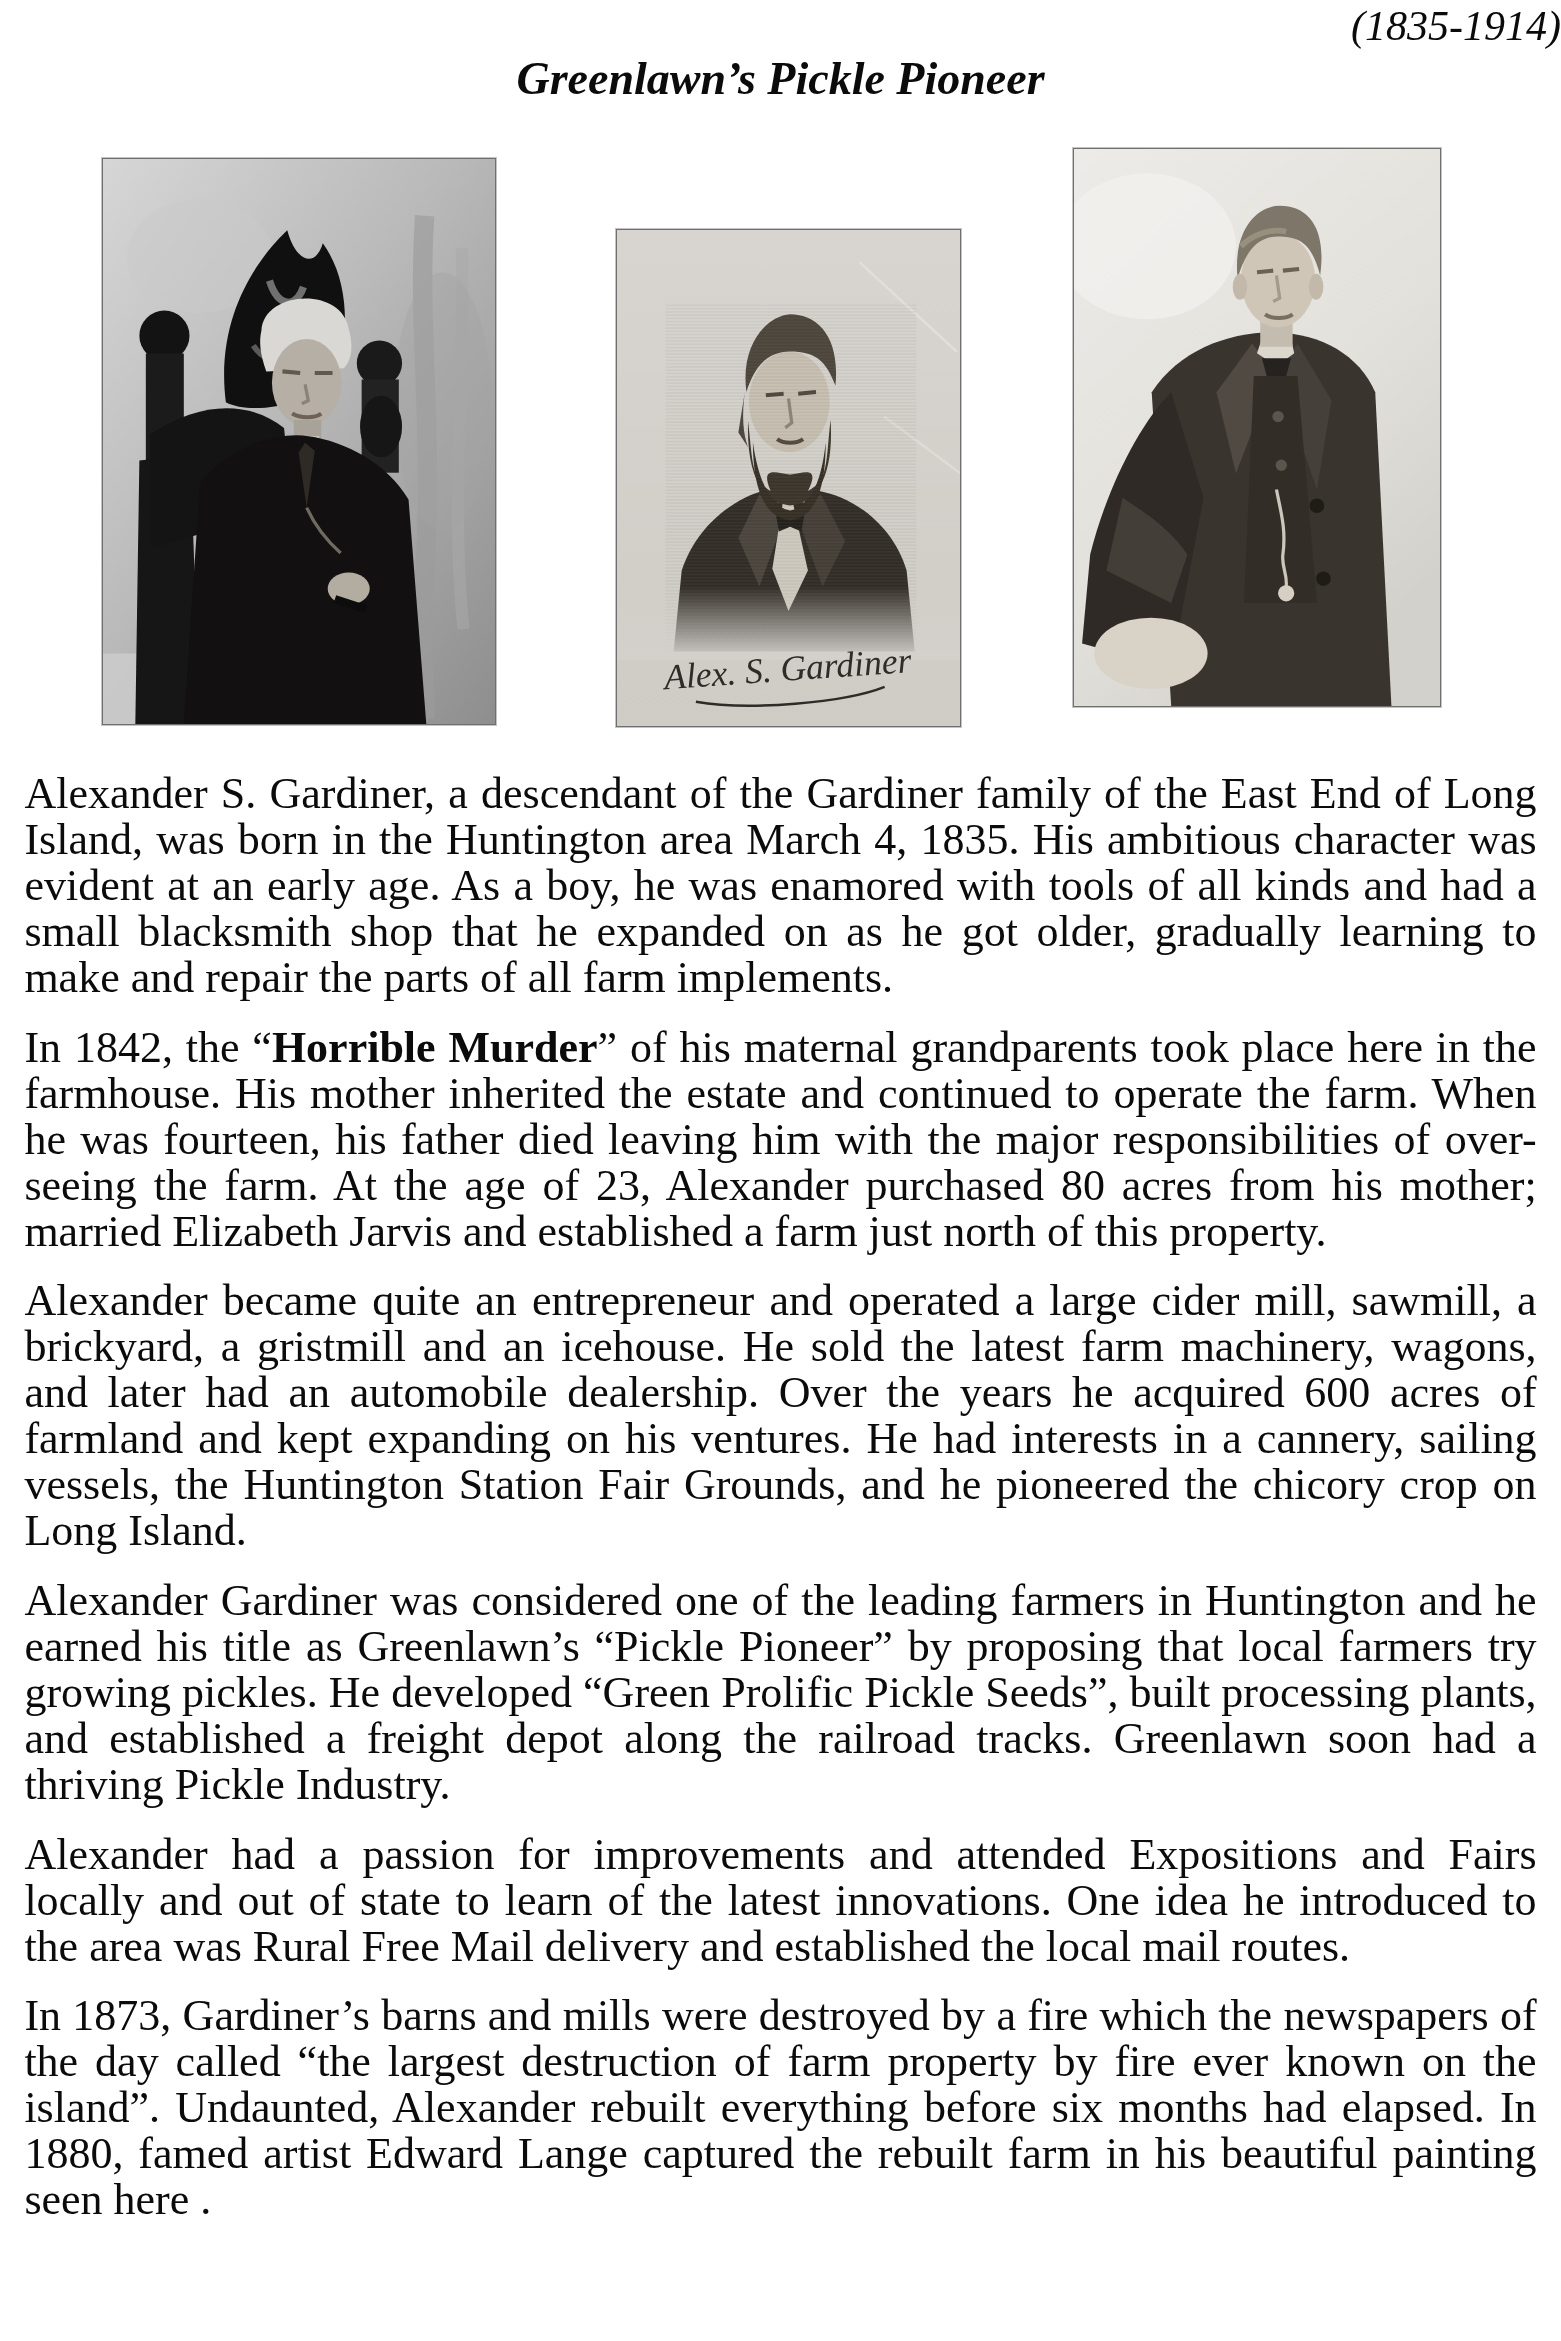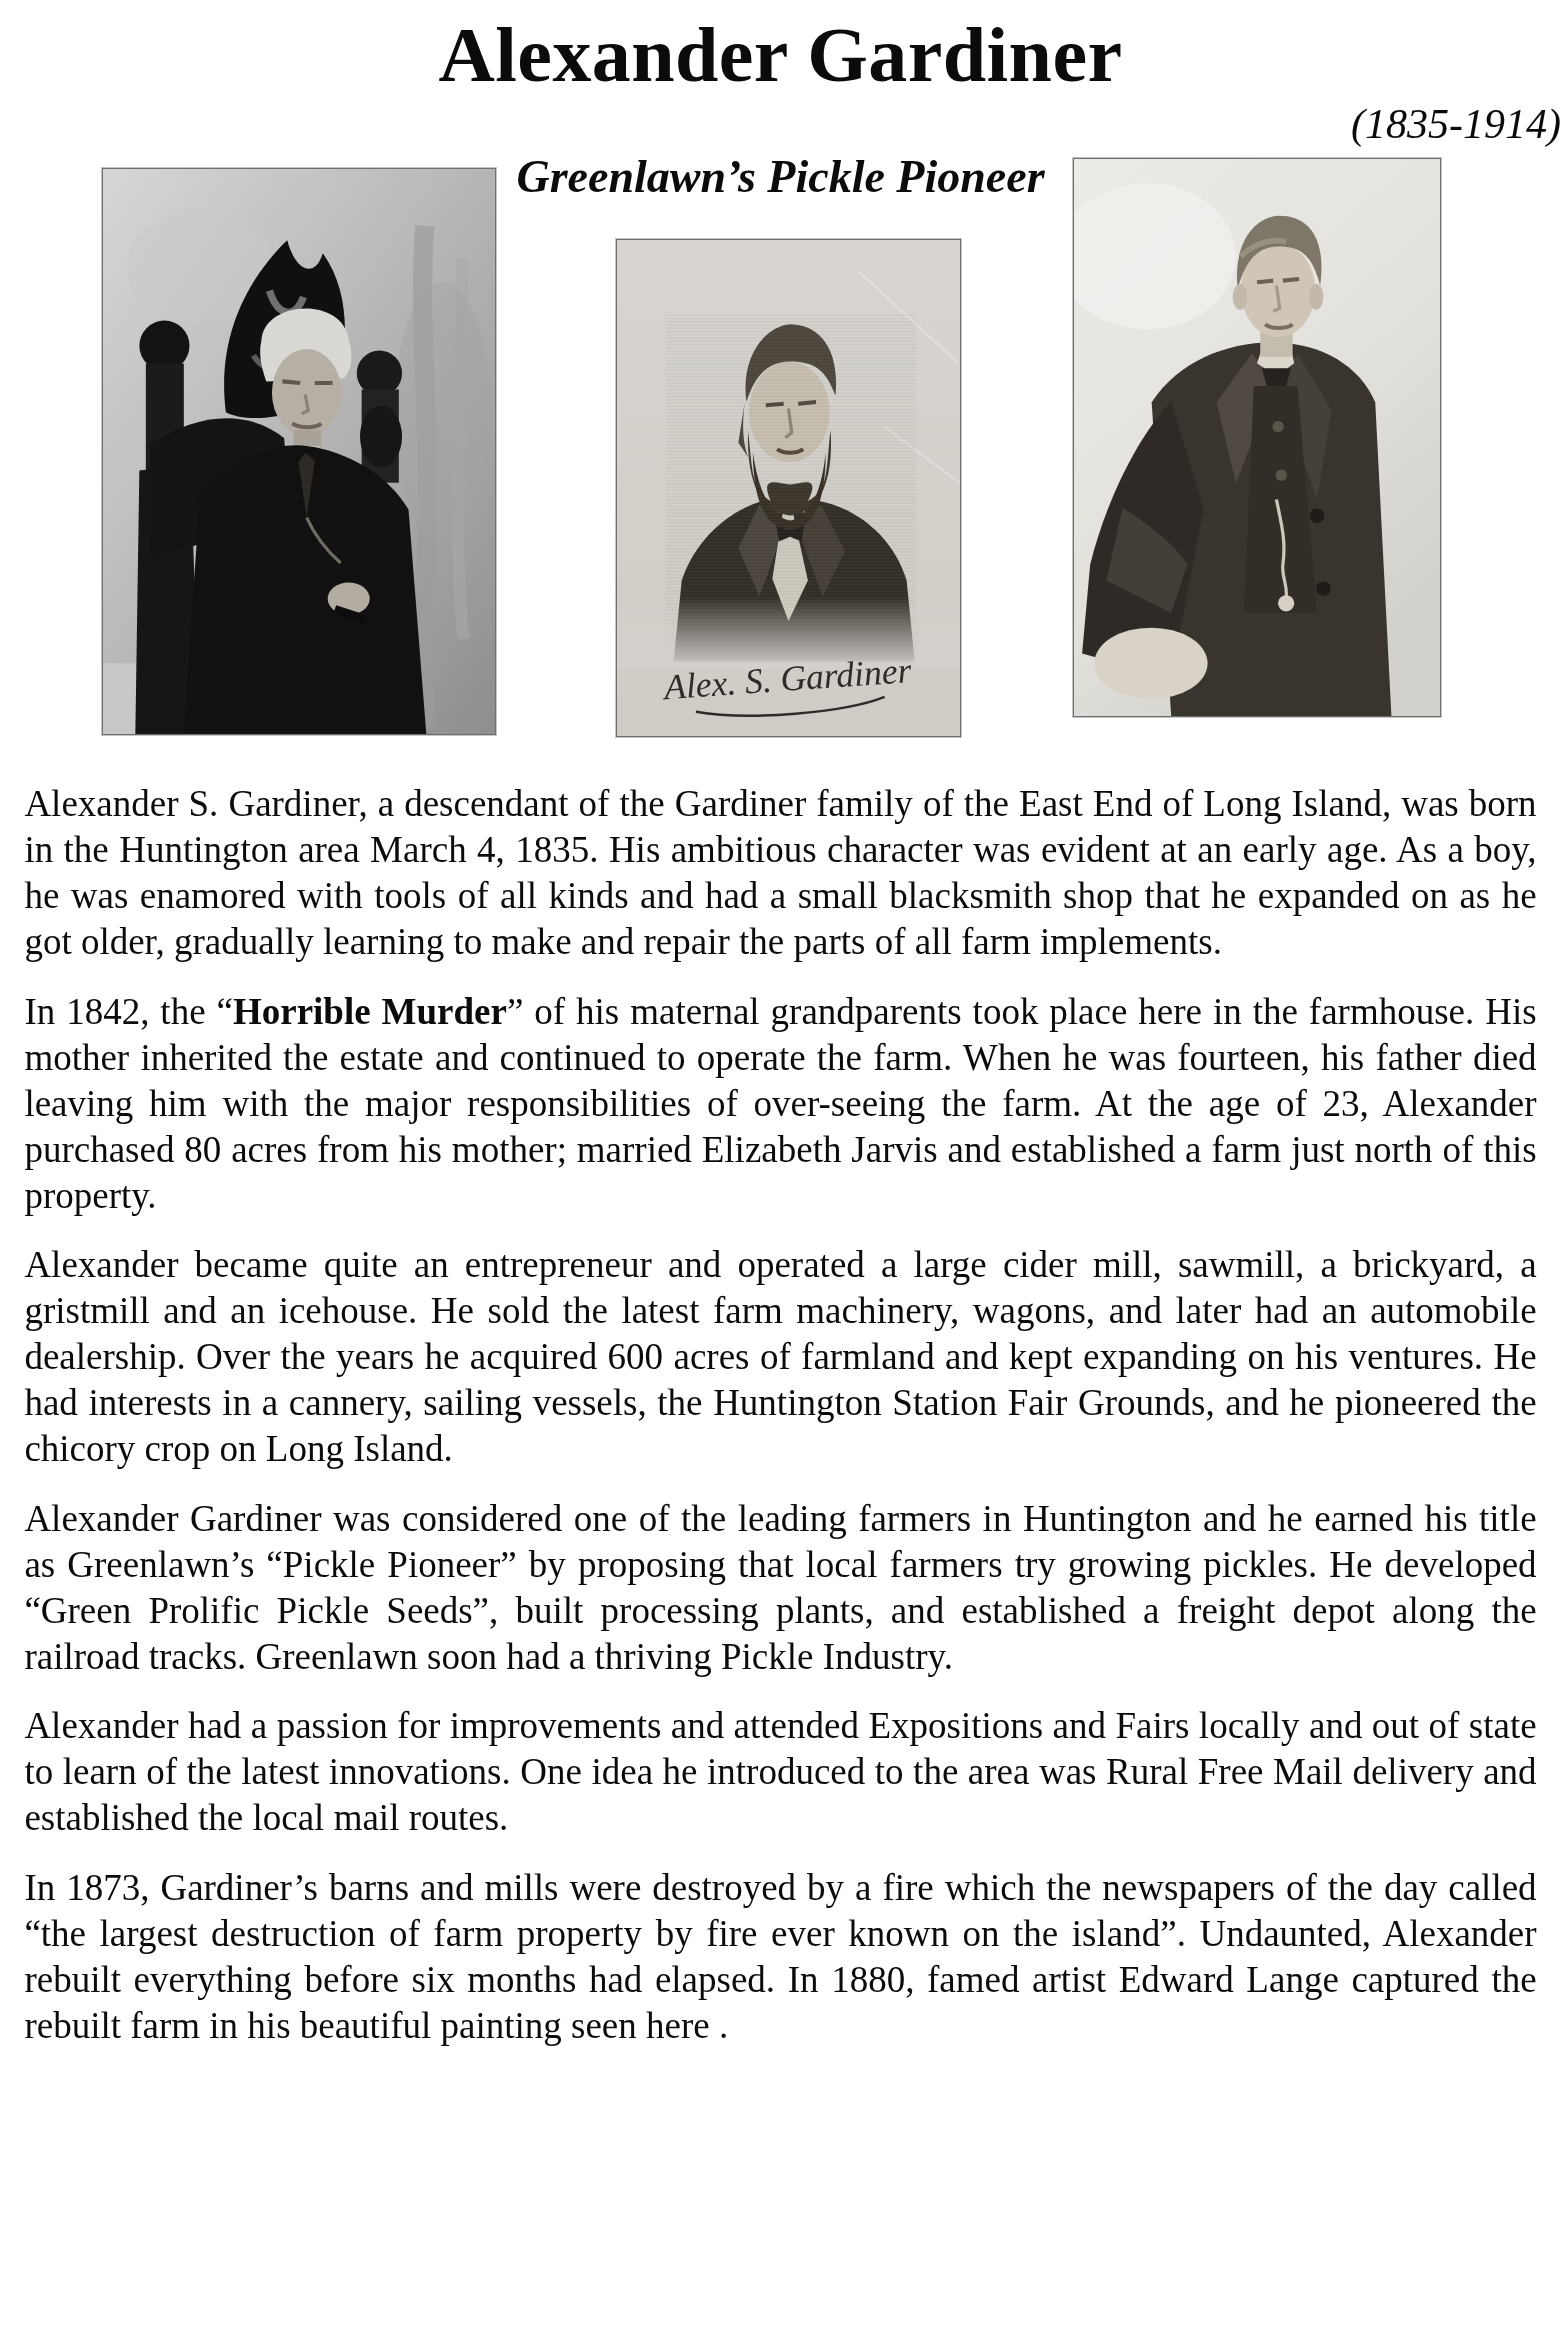--- a/index.html
+++ b/index.html
@@ -40,37 +40,36 @@
     border: 0.8px solid #6f6f6f;
     outline: 0.8px solid #c4c4c4;
     background: #cfcfcf;
   }
   .photo svg { display: block; width: 100%; height: 100%; }
   .photo-left   { left: 102px;  top: 155px; width: 394px; height: 567px; }
   .photo-center { left: 616px;  top: 226px; width: 345px; height: 498px; }
   .photo-right  { left: 1073px; top: 145px; width: 368px; height: 559px; }
   .body-text { padding: 0 24.4px; }
   p.para {
-    font-size: 37px;
+    font-size: 44px;
     line-height: 46px;
     text-align: justify;
     margin: 0 0 23.6px 0;
   }
   .bi { font-weight: bold; }
   .sig-text {
     font-style: italic;
     fill: #2e2b28;
   }
 </style>
 </head>
 <body>
 
 <div class="top-area">
 
-  <h1 class="title">Alexander Gardiner</h1>
   <div class="dates">(1835-1914)</div>
   <div class="subtitle">Greenlawn’s Pickle Pioneer</div>
 
   <div class="photo photo-left">
     <svg viewBox="0 0 485 697" preserveAspectRatio="none">
       <defs>
         <linearGradient id="bg1" x1="0" y1="0" x2="1" y2="1">
           <stop offset="0" stop-color="#d6d6d6"></stop>
           <stop offset="0.45" stop-color="#b9b9b9"></stop>
           <stop offset="1" stop-color="#8e8e8e"></stop>

